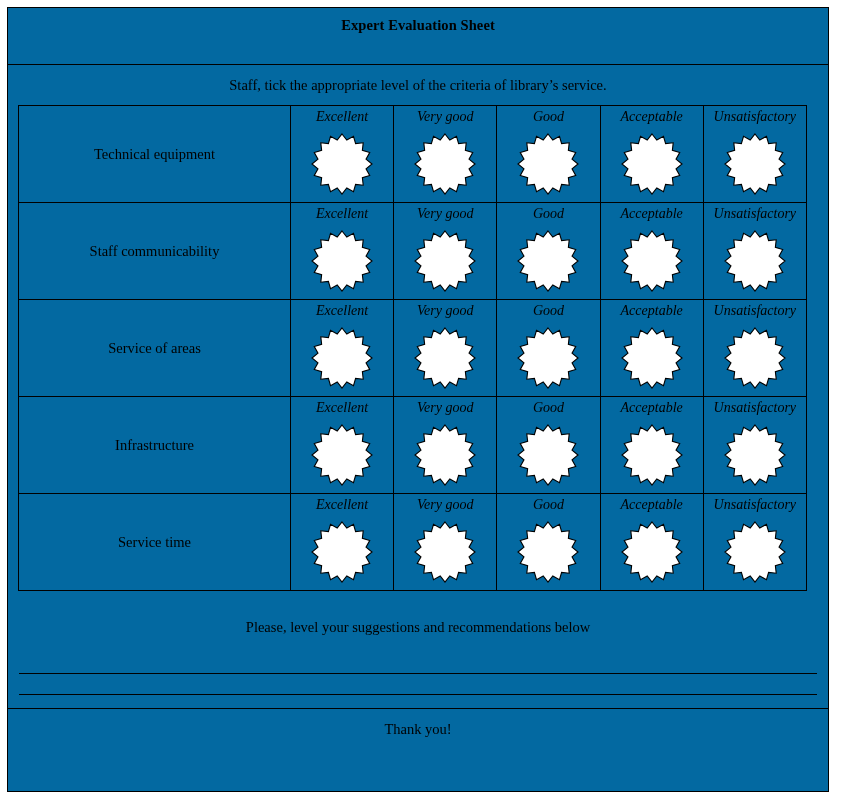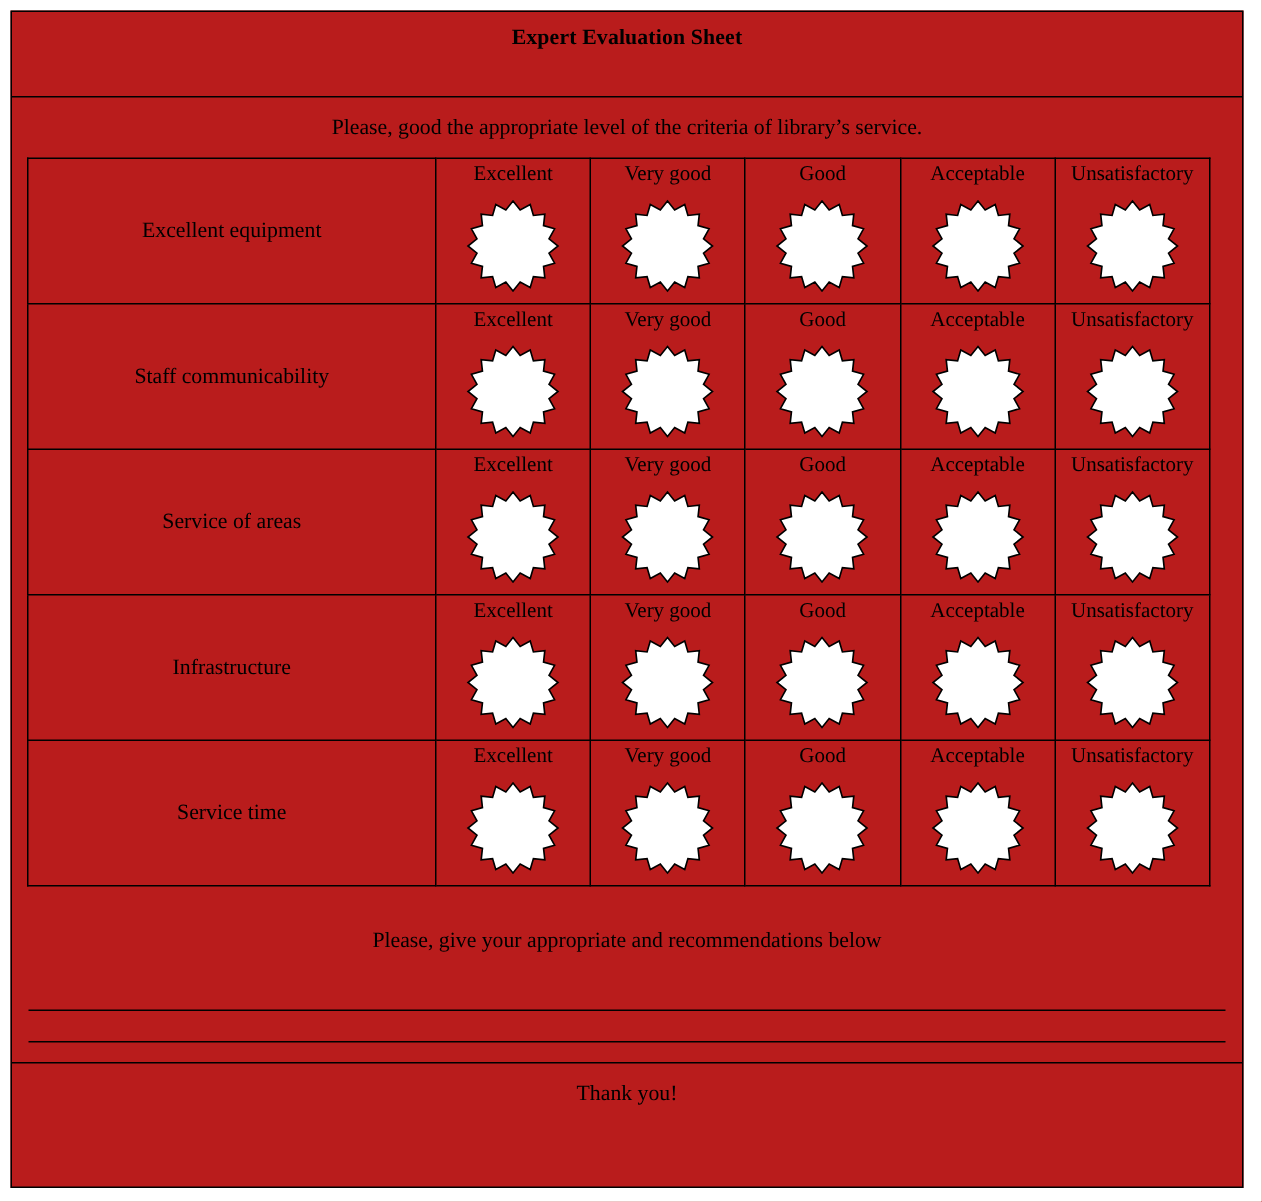--- a/index.html
+++ b/index.html
@@ -17,21 +17,21 @@
 
   
   .sheet {
     position: absolute;
     left: 7px;
     top: 7px;
     width: 822px;
     height: 785px;
     border: 1.5px solid #000;
     box-sizing: border-box;
-    background: #b91c1c;
+    background: #0369a1;
   }
 
   
   .intro {
     border-bottom: 1.5px solid #000;
     padding: 9px 0 12px 0;
     text-align: center;
   }
   .doc-title {
     font-size: 14.5px;
@@ -78,20 +78,21 @@
   .hdr-row td { height: 24px; }
 
   .criteria-cell {
     height: 96px;
     font-size: 14.5px;
   }
 
   .rate-cell {
     height: 96px;
     padding: 0;
+    font-style: italic;
   }
   .rate-inner {
     display: flex;
     flex-direction: column;
     align-items: center;
     justify-content: flex-start;
     height: 96px;
     box-sizing: border-box;
   }
   .rate-label {
@@ -145,35 +146,35 @@
 </style>
 </head>
 <body>
 
 <div class="sheet">
 
   <div class="intro">
     <div class="doc-title">Expert Evaluation Sheet</div>
   </div>
 
-  <div class="tick-line">Please, good the appropriate level of the criteria of library’s service.</div>
+  <div class="tick-line">Staff, tick the appropriate level of the criteria of library’s service.</div>
 
   <div class="table-wrap">
     <table class="rating">
       <colgroup>
         <col class="col-criteria">
         <col class="col-rate">
           <col class="col-rate">
           <col class="col-rate">
           <col class="col-rate">
           <col class="col-rate">
       </colgroup>
       <tbody id="table-body">
           <tr>
-            <td class="criteria-cell">Excellent equipment</td>
+            <td class="criteria-cell">Technical equipment</td>
             <td class="rate-cell">
               <div class="rate-inner">
                 <div class="rate-label">Excellent</div>
                 <div class="star-box">
                   <svg viewBox="0 0 66 66" xmlns="http://www.w3.org/2000/svg">
                     <polygon class="star-poly" points="33.00,3.00 37.78,8.97 44.48,5.28 46.61,12.63 54.21,11.79 53.37,19.39 60.72,21.52 57.03,28.22 63.00,33.00 57.03,37.78 60.72,44.48 53.37,46.61 54.21,54.21 46.61,53.37 44.48,60.72 37.78,57.03 33.00,63.00 28.22,57.03 21.52,60.72 19.39,53.37 11.79,54.21 12.63,46.61 5.28,44.48 8.97,37.78 3.00,33.00 8.97,28.22 5.28,21.52 12.63,19.39 11.79,11.79 19.39,12.63 21.52,5.28 28.22,8.97"></polygon>
                   </svg>
                 </div>
               </div>
             </td>
@@ -427,21 +428,21 @@
                     <polygon class="star-poly" points="33.00,3.00 37.78,8.97 44.48,5.28 46.61,12.63 54.21,11.79 53.37,19.39 60.72,21.52 57.03,28.22 63.00,33.00 57.03,37.78 60.72,44.48 53.37,46.61 54.21,54.21 46.61,53.37 44.48,60.72 37.78,57.03 33.00,63.00 28.22,57.03 21.52,60.72 19.39,53.37 11.79,54.21 12.63,46.61 5.28,44.48 8.97,37.78 3.00,33.00 8.97,28.22 5.28,21.52 12.63,19.39 11.79,11.79 19.39,12.63 21.52,5.28 28.22,8.97"></polygon>
                   </svg>
                 </div>
               </div>
             </td>
           </tr>
         </tbody>
     </table>
   </div>
 
-  <div class="suggestions">Please, give your appropriate and recommendations below</div>
+  <div class="suggestions">Please, level your suggestions and recommendations below</div>
   <div class="rules">
     <div class="rule"></div>
     <div class="rule"></div>
   </div>
   <div class="thanks-sep"></div>
   <div class="thanks">Thank you!</div>
 
 </div>
 
 </body></html>

